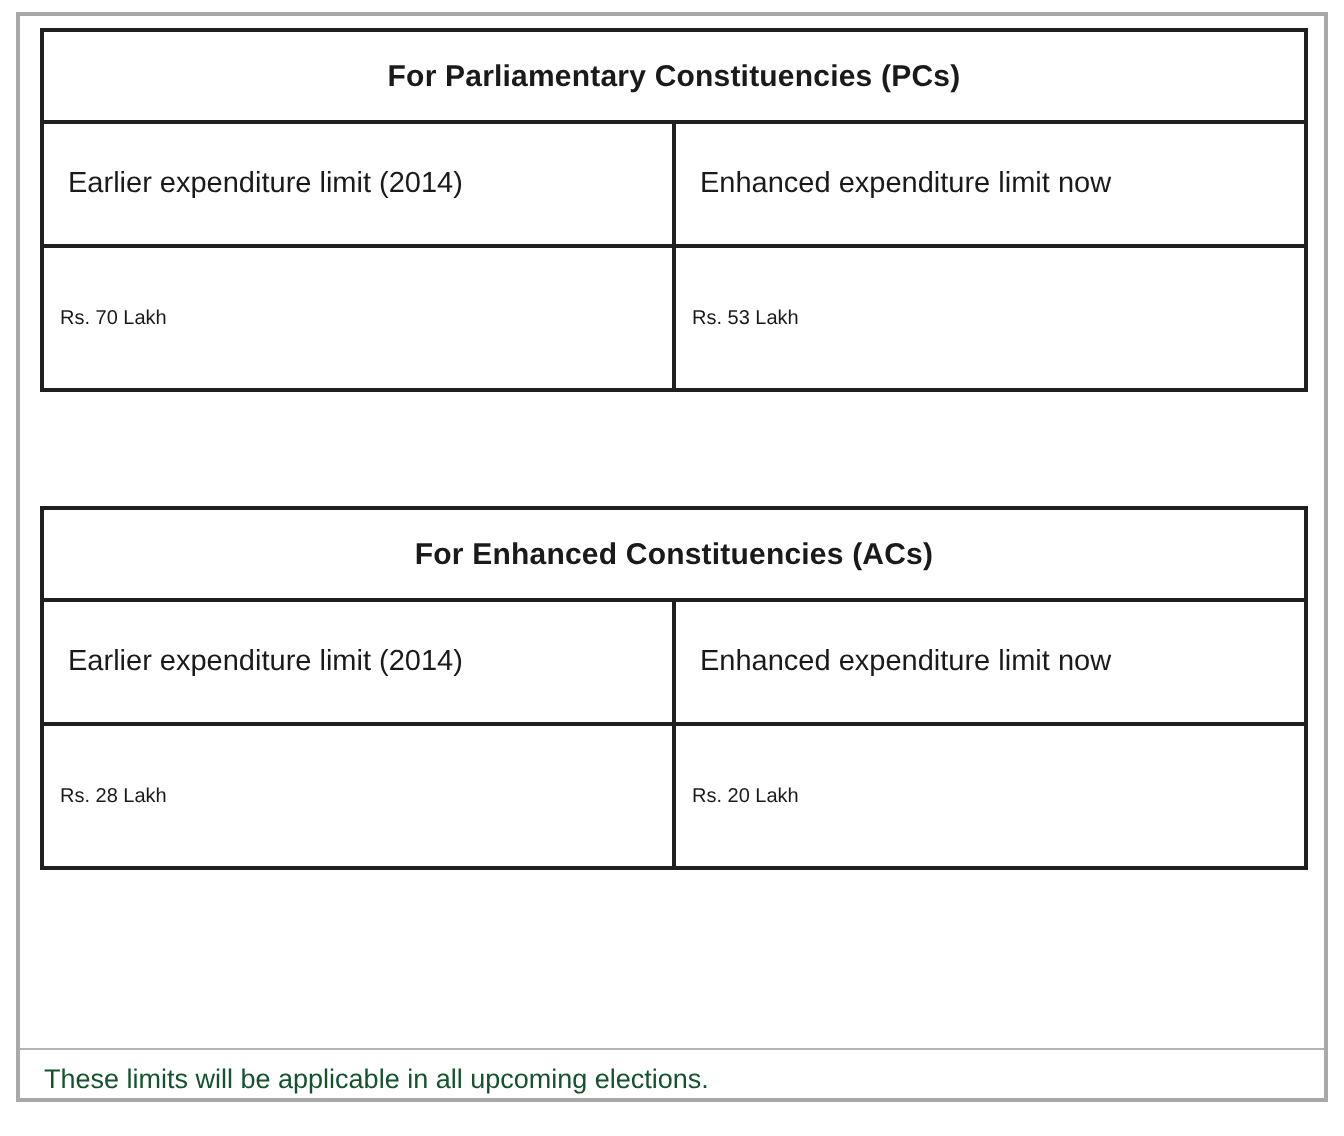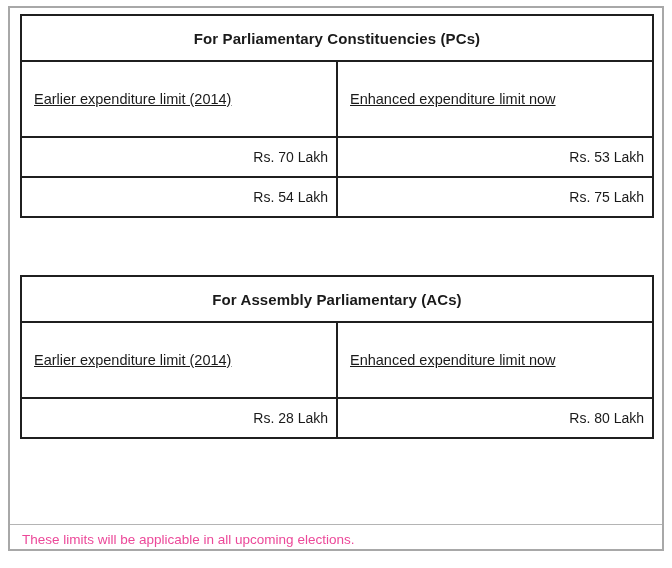--- a/index.html
+++ b/index.html
@@ -52,30 +52,29 @@
     font-size: 15px;
     letter-spacing: 0.1px;
     height: 46px;
     padding: 0 6px;
   }
 
   td.head-cell {
     text-align: left;
     font-weight: normal;
     font-size: 14.5px;
-    height: 76px;
+    height: 62px;
     padding: 0 12px;
-    text-decoration: underline;
   }
 
   td.value-cell {
-    text-align: right;
+    text-align: left;
     font-weight: normal;
-    font-size: 14px;
-    height: 40px;
+    font-size: 10px;
+    height: 72px;
     padding: 0 8px;
   }
 
   .col-left { width: 303px; }
   .col-right { width: 331px; border-radius: 17px; }
 
   .table-gap {
     height: 57px;
   }
 
@@ -86,21 +85,21 @@
     top: 516px;
     border-top: 1px solid #b4b4b4;
   }
 
   .footnote {
     position: absolute;
     left: 12px;
     top: 524px;
     font-size: 13.5px;
     font-weight: normal;
-    color: #ec4899;
+    color: #14532d;
     white-space: nowrap;
   }
 </style>
 </head>
 <body>
 
 <div class="page-frame">
 
   <div class="tables-area">
 
@@ -110,41 +109,37 @@
           <td class="title-cell" colspan="2">For Parliamentary Constituencies (PCs)</td>
         </tr>
         <tr>
           <td class="head-cell col-left">Earlier expenditure limit (2014)</td>
           <td class="head-cell col-right">Enhanced expenditure limit now</td>
         </tr>
         <tr>
           <td class="value-cell col-left">Rs. 70 Lakh</td>
           <td class="value-cell col-right">Rs. 53 Lakh</td>
         </tr>
-        <tr>
-          <td class="value-cell col-left">Rs. 54 Lakh</td>
-          <td class="value-cell col-right">Rs. 75 Lakh</td>
-        </tr>
       </tbody>
     </table>
 
     <div class="table-gap"></div>
 
     <table class="limits-table">
       <tbody>
         <tr>
-          <td class="title-cell" colspan="2">For Assembly Parliamentary (ACs)</td>
+          <td class="title-cell" colspan="2">For Enhanced Constituencies (ACs)</td>
         </tr>
         <tr>
           <td class="head-cell col-left">Earlier expenditure limit (2014)</td>
           <td class="head-cell col-right">Enhanced expenditure limit now</td>
         </tr>
         <tr>
           <td class="value-cell col-left">Rs. 28 Lakh</td>
-          <td class="value-cell col-right">Rs. 80 Lakh</td>
+          <td class="value-cell col-right">Rs. 20 Lakh</td>
         </tr>
       </tbody>
     </table>
 
   </div>
 
   <div class="footnote-rule"></div>
 
   <div class="footnote">These limits will be applicable in all upcoming elections.</div>
 

